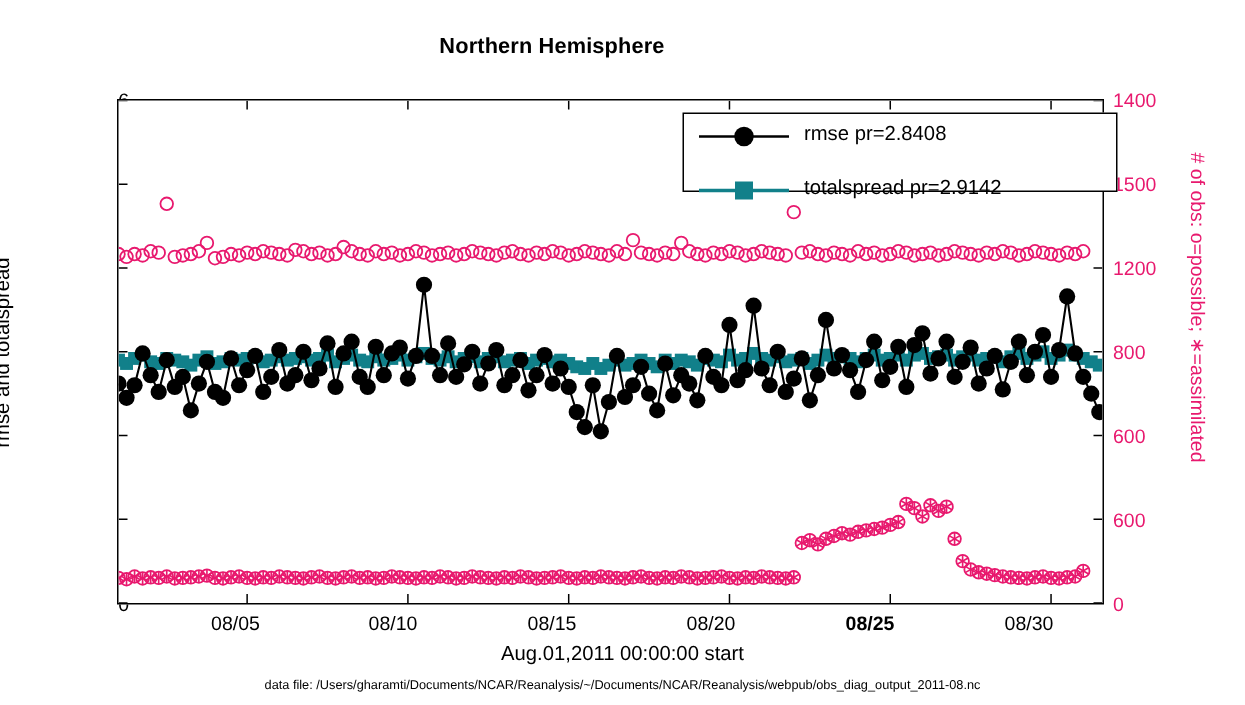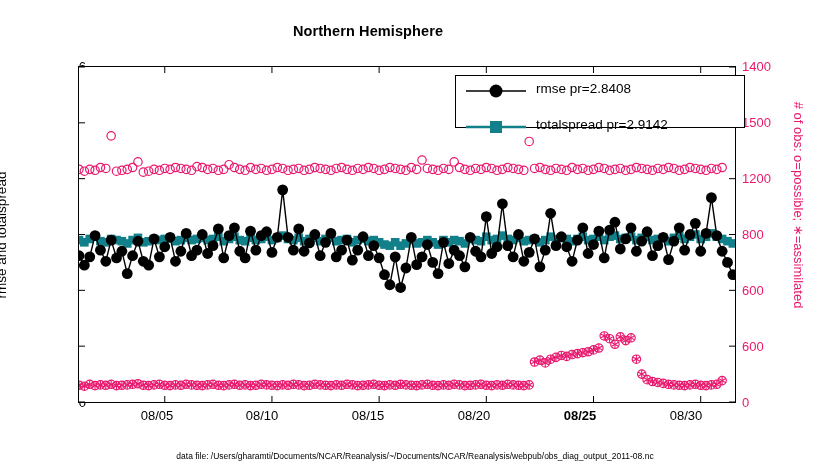--- a/index.html
+++ b/index.html
@@ -180,20 +180,21 @@
 
   <div class="xtick" style="left:117px; top:408px;">08/05</div>
   <div class="xtick" style="left:222px; top:408px;">08/10</div>
   <div class="xtick" style="left:328px; top:408px;">08/15</div>
   <div class="xtick" style="left:434px; top:408px;">08/20</div>
   <div class="xtick" style="left:540px; top:408px;font-weight:bold;">08/25</div>
   <div class="xtick" style="left:646px; top:408px;">08/30</div>
 
   <div class="ylabel-left" style="top:335px;">rmse and totalspread</div>
   <div class="ylabel-right"># of obs: o=possible; ∗=assimilated</div>
+  <div class="xlabel">Aug.01,2011 00:00:00 start</div>
   <div class="footer">data file: /Users/gharamti/Documents/NCAR/Reanalysis/~/Documents/NCAR/Reanalysis/webpub/obs_diag_output_2011-08.nc</div>
 
   <div id="plot">
     <div id="plotinner">
       <svg class="layer" id="chart-svg" width="656" height="335">
           <line x1="85.75163398692811" y1="335" x2="85.75163398692811" y2="329" stroke="#000" stroke-width="1"></line>
           <line x1="85.75163398692811" y1="0" x2="85.75163398692811" y2="6" stroke="#000" stroke-width="1"></line>
           <line x1="192.94117647058823" y1="335" x2="192.94117647058823" y2="329" stroke="#000" stroke-width="1"></line>
           <line x1="192.94117647058823" y1="0" x2="192.94117647058823" y2="6" stroke="#000" stroke-width="1"></line>
           <line x1="300.1307189542484" y1="335" x2="300.1307189542484" y2="329" stroke="#000" stroke-width="1"></line>

